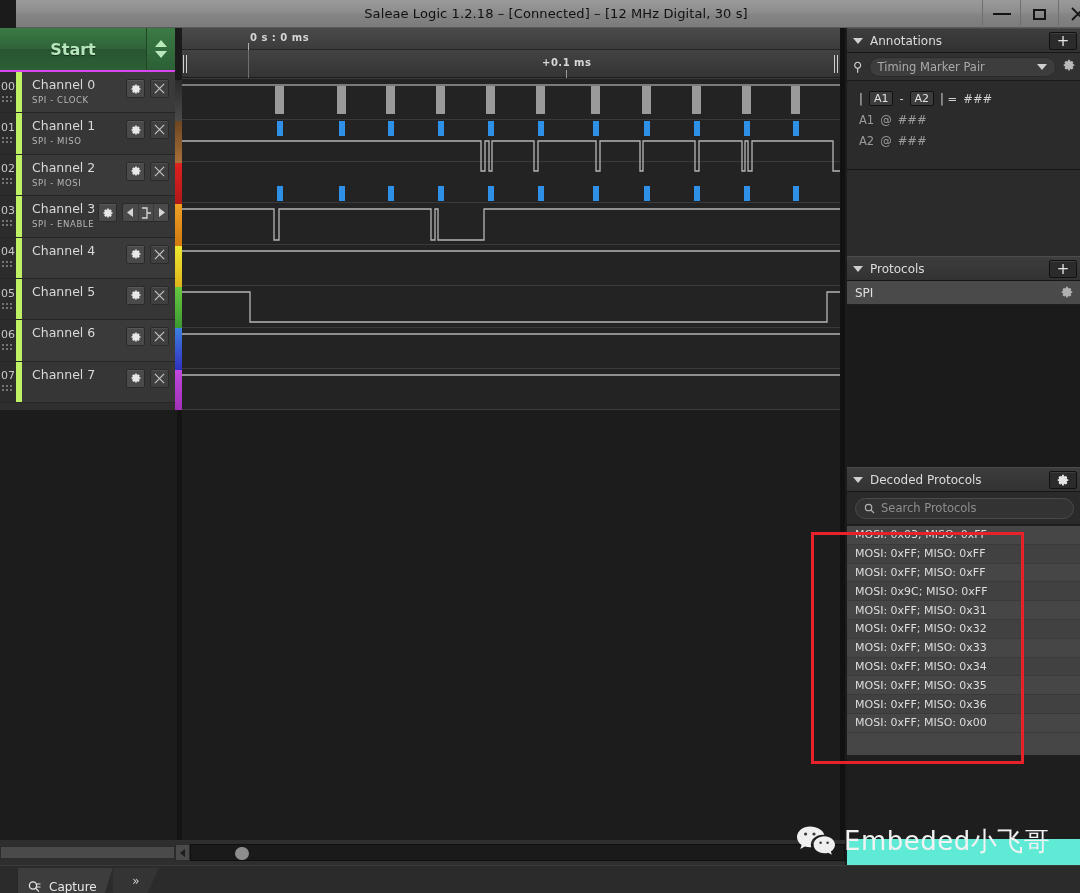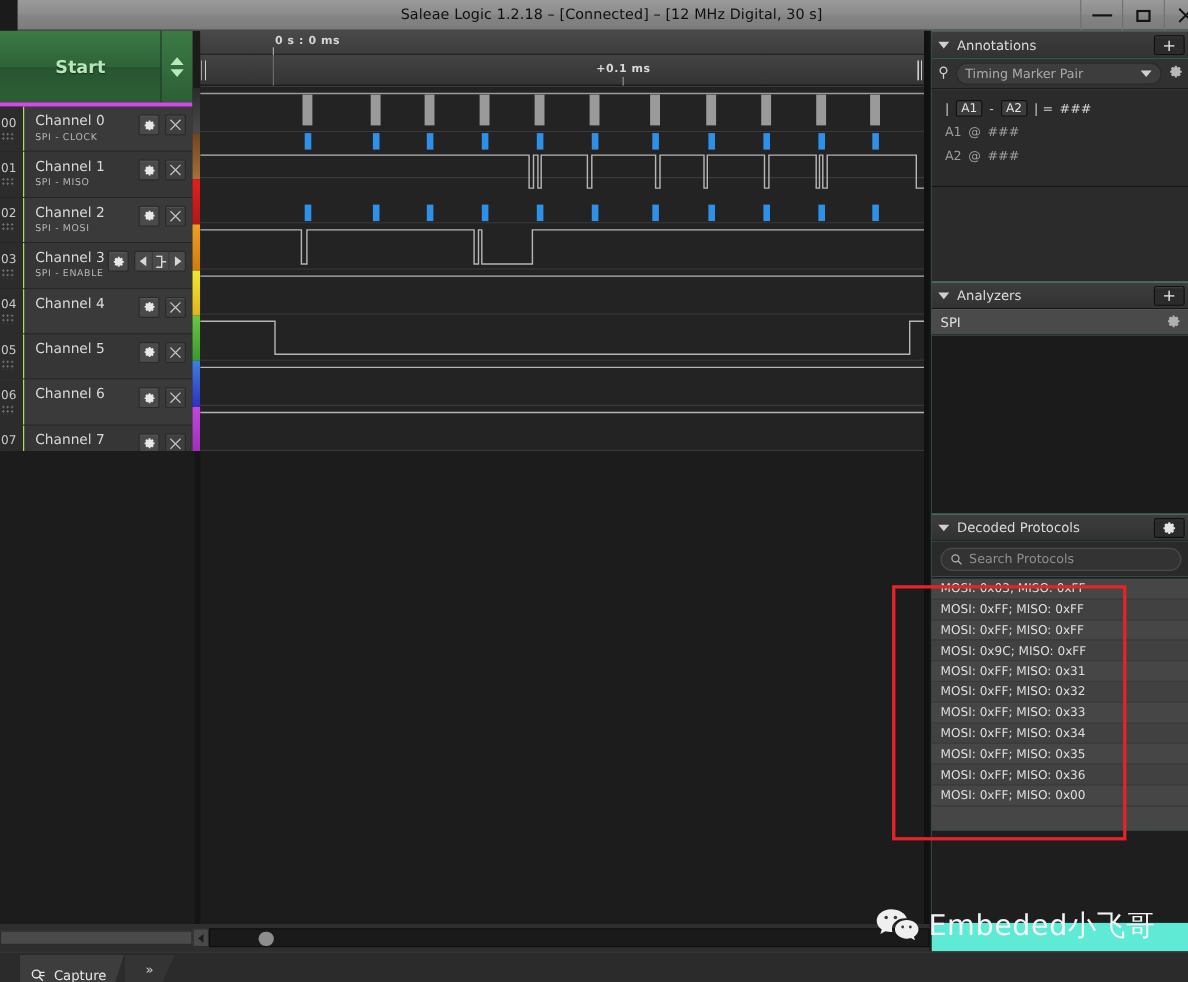--- a/index.html
+++ b/index.html
@@ -35,21 +35,21 @@
   .wbtn {
     width: 38px; height: 28px; display: flex; align-items: center; justify-content: center;
     color: #141414; font-size: 14px; border-left: 1px solid #6f6f6f; cursor: pointer;
   }
   .wb-min { width: 18px; height: 2px; background: #141414; }
   .wb-max { width: 13px; height: 11px; border: 2px solid #141414; }
   .wb-close svg { display: block; }
 
   
   .sidebar { position: absolute; left: 0; top: 28px; width: 175px; height: 382px; background: #2f2f2f; }
-  .start-row { position: relative; height: 69px; display: flex; border-bottom: 4px solid #d946ef; justify-content: space-between; }
+  .start-row { position: relative; height: 44px; display: flex; border-bottom: 2px solid #d946ef; justify-content: space-between; }
   .start-btn {
     flex: 1; background: linear-gradient(to bottom, #3b7a45 0%, #2f6338 50%, #275530 51%, #2c5f35 100%);
     display: flex; align-items: center; justify-content: center;
     color: #b6e6b9; font-size: 16px; font-weight: bold; cursor: pointer;
     border-right: 1px solid #1f4426; text-shadow: 0 1px 1px rgba(0,0,0,.5);
   }
   .start-spin {
     width: 28px; background: linear-gradient(to bottom, #3b7a45 0%, #2c5f35 100%);
     display: flex; flex-direction: column; align-items: center; justify-content: center; gap: 4px;
     cursor: pointer;
@@ -57,21 +57,21 @@
   .tri-up { width: 0; height: 0; border-left: 6px solid transparent; border-right: 6px solid transparent; border-bottom: 7px solid #b8e8bc; }
   .tri-dn { width: 0; height: 0; border-left: 6px solid transparent; border-right: 6px solid transparent; border-top: 7px solid #b8e8bc; }
 
   .chan-list { position: relative; }
   .chan {
     position: relative; height: 41.4px; display: flex;
     border-bottom: 1px solid #262626; background: #3a3a3a;
   }
   .chan:nth-child(even) { background: #363636; }
   .chan-num {
-    width: 22px; flex: 0 0 22px; background: #2c2c2c; border-right: 1px solid #bef264;
+    width: 22px; flex: 0 0 22px; background: #2c2c2c; border-right: 6px solid #bef264;
     display: flex; flex-direction: column; justify-content: center; align-items: flex-start;
     padding-left: 1px;
   }
   .chan-num-label { font-size: 11px; color: #c8c8c8; line-height: 12px; }
   .grip { width: 12px; height: 9px; margin-top: 2px;
     background-image: radial-gradient(#9a9a9a 35%, transparent 36%);
     background-size: 4px 4px; opacity: .65; }
   .chan-body { flex: 1; position: relative; padding: 5px 0 0 10px; }
   .chan-name { font-size: 12.5px; color: #d9d9d9; line-height: 15px; }
   .chan-sub { font-size: 8.5px; color: #b6b6b6; letter-spacing: .6px; margin-top: 3px; }
@@ -607,21 +607,21 @@
       <div class="mrow">
         <span>A2</span>
         <span>@</span>
         <span>###</span>
       </div>
     </div>
     <div class="blank"></div>
 
     <div class="sec-head">
       <span class="tri"></span>
-      <span class="sec-title">Analyzers</span>
+      <span class="sec-title">Protocols</span>
       <span class="plusbtn">+</span>
     </div>
     <div class="analyzer-row">
       <span>SPI</span>
       <span class="g">
         <svg width="14" height="14" viewBox="0 0 16 16">
             <path fill="#b0b0b0" d="M8 5.4A2.6 2.6 0 1 0 8 10.6 2.6 2.6 0 0 0 8 5.4zm0 4a1.4 1.4 0 1 1 0-2.8 1.4 1.4 0 0 1 0 2.8z"></path>
             <path fill="#b0b0b0" d="M14 7.1h-1.3a4.9 4.9 0 0 0-.5-1.2l.9-.9-1.9-2-.9.9a4.9 4.9 0 0 0-1.3-.5V2.1H6.9v1.3c-.4.1-.9.3-1.3.5l-.9-.9-2 2 .9.9c-.2.4-.4.8-.5 1.2H2v2.1h1.2c.1.4.3.8.5 1.2l-.9.9 2 2 .9-.9c.4.2.8.4 1.2.5v1.3h2.1v-1.3c.4-.1.9-.3 1.2-.5l.9.9 2-2-.9-.9c.2-.4.4-.8.5-1.2H14V7.1z"></path>
           </svg>
       </span>

